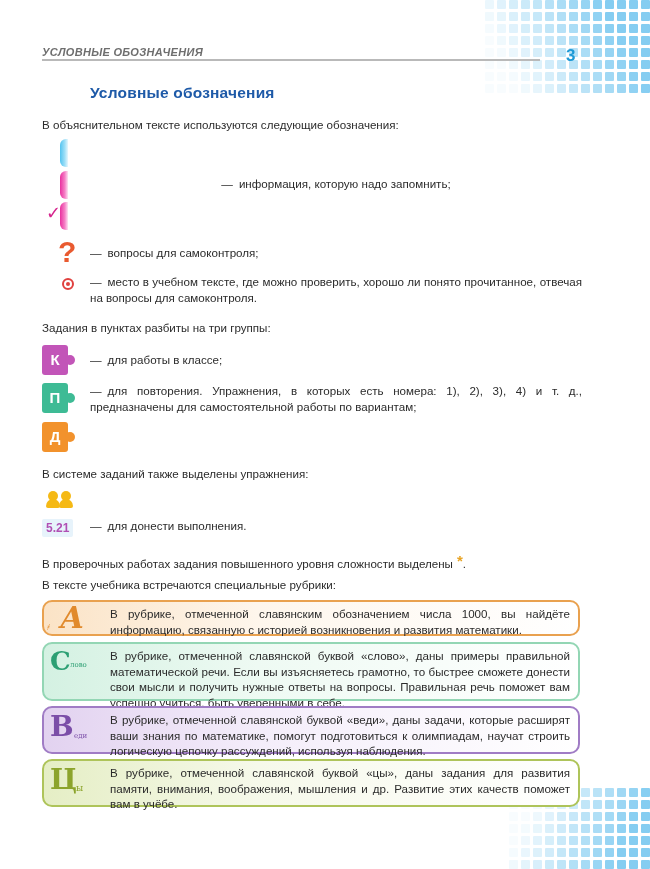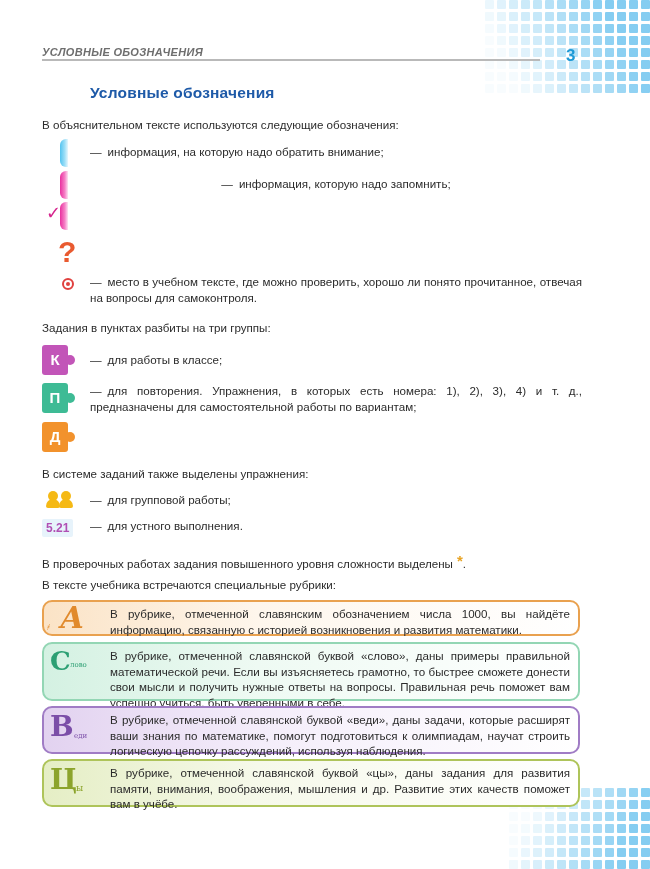--- a/index.html
+++ b/index.html
@@ -273,38 +273,38 @@
 <div class="page-num">3</div>
 
 <div class="title">Условные обозначения</div>
 
 <div class="para" style="top:117px;">В объяснительном тексте используются следующие обозначения:</div>
 
 <div class="row" style="top:139px;">
   <div class="ic">
       <div class="bracket br-blue"></div>
     </div>
-  <div class="txt"><span class="dash">—</span><span>информация, на которую надо обратить внимание;</span></div>
 </div>
 <div class="row" style="top:171px;text-align:center;">
   <div class="ic">
       <div class="bracket br-pink"></div>
     </div>
   <div class="txt"><span class="dash">—</span><span>информация, которую надо запомнить;</span></div>
 </div>
 <div class="row" style="top:202px;">
   <div class="ic">
     <span class="check">✓</span>
     <div class="bracket br-pink"></div>
   </div>
 </div>
 <div class="row" style="top:243px;">
   <div class="ic">
       <span class="qmark">?</span>
     </div>
+  <div class="txt" style="padding-top:2px;"><span class="dash">—</span><span>вопросы для самоконтроля;</span></div>
 </div>
 <div class="row" style="top:274px;">
   <div class="ic">
       <div class="target"></div>
     </div>
   <div class="txt justify" style="padding-top:0;"><span class="dash">—</span><span>место в учебном тексте, где можно проверить, хорошо ли понято прочитанное, отвечая на вопросы для самоконтроля.</span></div>
 </div>
 
 <div class="para" style="top:320px;">Задания в пунктах разбиты на три группы:</div>
 
@@ -330,27 +330,26 @@
 
 <div class="row" style="top:489px;">
   <div class="ic">
     <div class="group-icon">
       <span class="head" style="left:2px;"></span>
         <span class="body" style="left:0;"></span>
       <span class="head" style="left:15px;"></span>
         <span class="body" style="left:13px;"></span>
     </div>
   </div>
-  <div class="txt" style="padding-top:3px;"><span class="dash">—</span><span>для групповой работы;</span></div>
 </div>
 <div class="row" style="top:517px;">
   <div class="ic">
       <span class="oral-badge">5.21</span>
     </div>
-  <div class="txt" style="padding-top:1px;"><span class="dash">—</span><span>для устного выполнения.</span></div>
+  <div class="txt" style="padding-top:1px;"><span class="dash">—</span><span>для донести выполнения.</span></div>
 </div>
 
 <div class="para" style="top:553px;">
   <span>В проверочных работах задания повышенного уровня сложности выделены</span><span class="star">*</span><span>.</span>
 </div>
 
 <div class="para" style="top:577px;">В тексте учебника встречаются специальные рубрики:</div>
 
 <div class="rubric rb-orange" style="top:600px; height:36px;">
   <div class="glyph">

